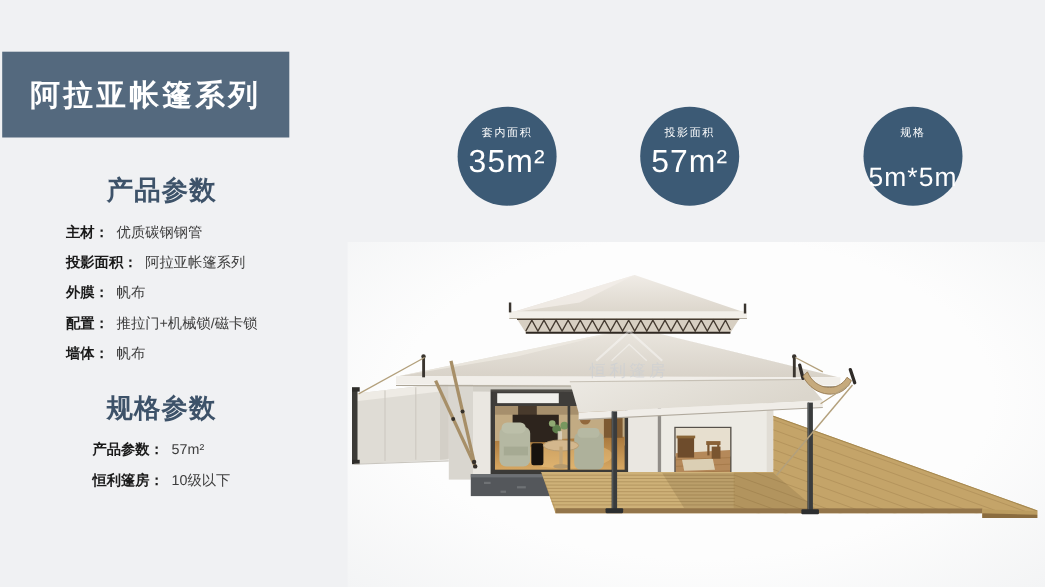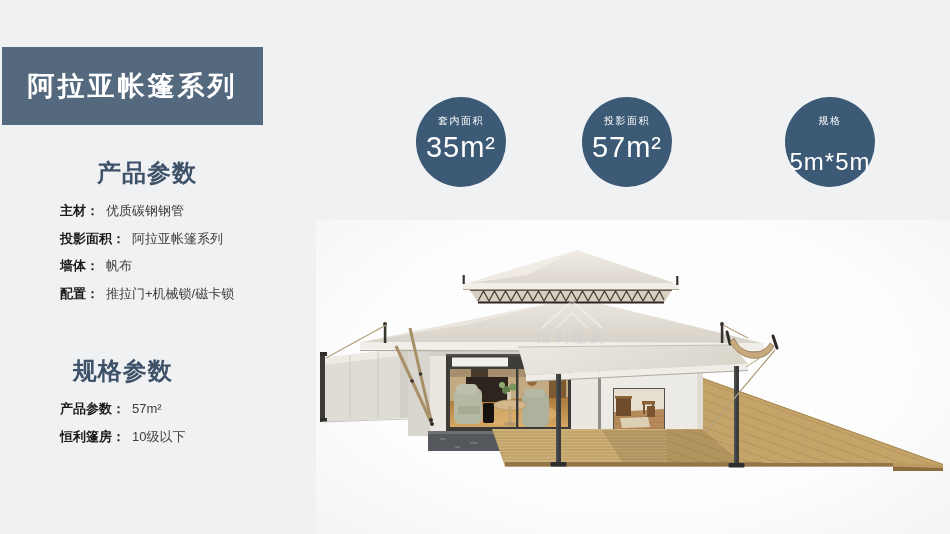--- a/index.html
+++ b/index.html
@@ -25,21 +25,21 @@
   
   .params{position:absolute;left:60px;}
   .params h2{
     margin:0 0 8px 0;font-size:24px;font-weight:bold;
     color:var(--heading,#3d5269);letter-spacing:1px;text-align:center;
   }
   .prow{font-size:13px;line-height:27.5px;color:var(--value-color,#3d3d3d);white-space:nowrap;}
   .prow .lab{font-weight:bold;color:var(--label-color,#1a1a1a);}
   .prow .val{margin-left:7px;}
   #product-params{top:157px;}
-  #spec-params{top:355px;}
+  #spec-params{top:355px;margin-left:24px;}
   
   .badge{
     position:absolute;top:97px;width:90px;height:90px;border-radius:50%;
     background:var(--circle,#3c5a75);color:#fff;text-align:center;
   }
   .badge .blabel{margin-top:17px;font-size:10px;letter-spacing:1.5px;}
   .badge .bvalue{margin-top:3px;font-size:29px;letter-spacing:1px;}
   #badge-0{left:416px;} #badge-1{left:582px;} #badge-2{left:785px;}
   #badge-2 .bvalue{font-size:24px;margin-top:20px;}
   .tent-svg{position:absolute;left:320px;top:228px;}
@@ -52,22 +52,23 @@
   <div class="photo-bg"></div>
 
   <div class="title-band">
     <div class="t">阿拉亚帐篷系列</div>
   </div>
 
   <div class="params" id="product-params">
     <h2>产品参数</h2>
     <div class="prow"><span class="lab">主材：</span><span class="val">优质碳钢钢管</span></div>
     <div class="prow"><span class="lab">投影面积：</span><span class="val">阿拉亚帐篷系列</span></div>
+    <div class="prow"><span class="lab">外膜：</span><span class="val">帆布</span></div>
+    <div class="prow"><span class="lab">配置：</span><span class="val">推拉门+机械锁/磁卡锁</span></div>
     <div class="prow"><span class="lab">墙体：</span><span class="val">帆布</span></div>
-    <div class="prow"><span class="lab">配置：</span><span class="val">推拉门+机械锁/磁卡锁</span></div>
   </div>
 
   <div class="params" id="spec-params">
     <h2>规格参数</h2>
     <div class="prow"><span class="lab">产品参数：</span><span class="val">57m²</span></div>
     <div class="prow"><span class="lab">恒利篷房：</span><span class="val">10级以下</span></div>
   </div>
 
   <div class="badge" id="badge-0">
     <div class="blabel">套内面积</div>

